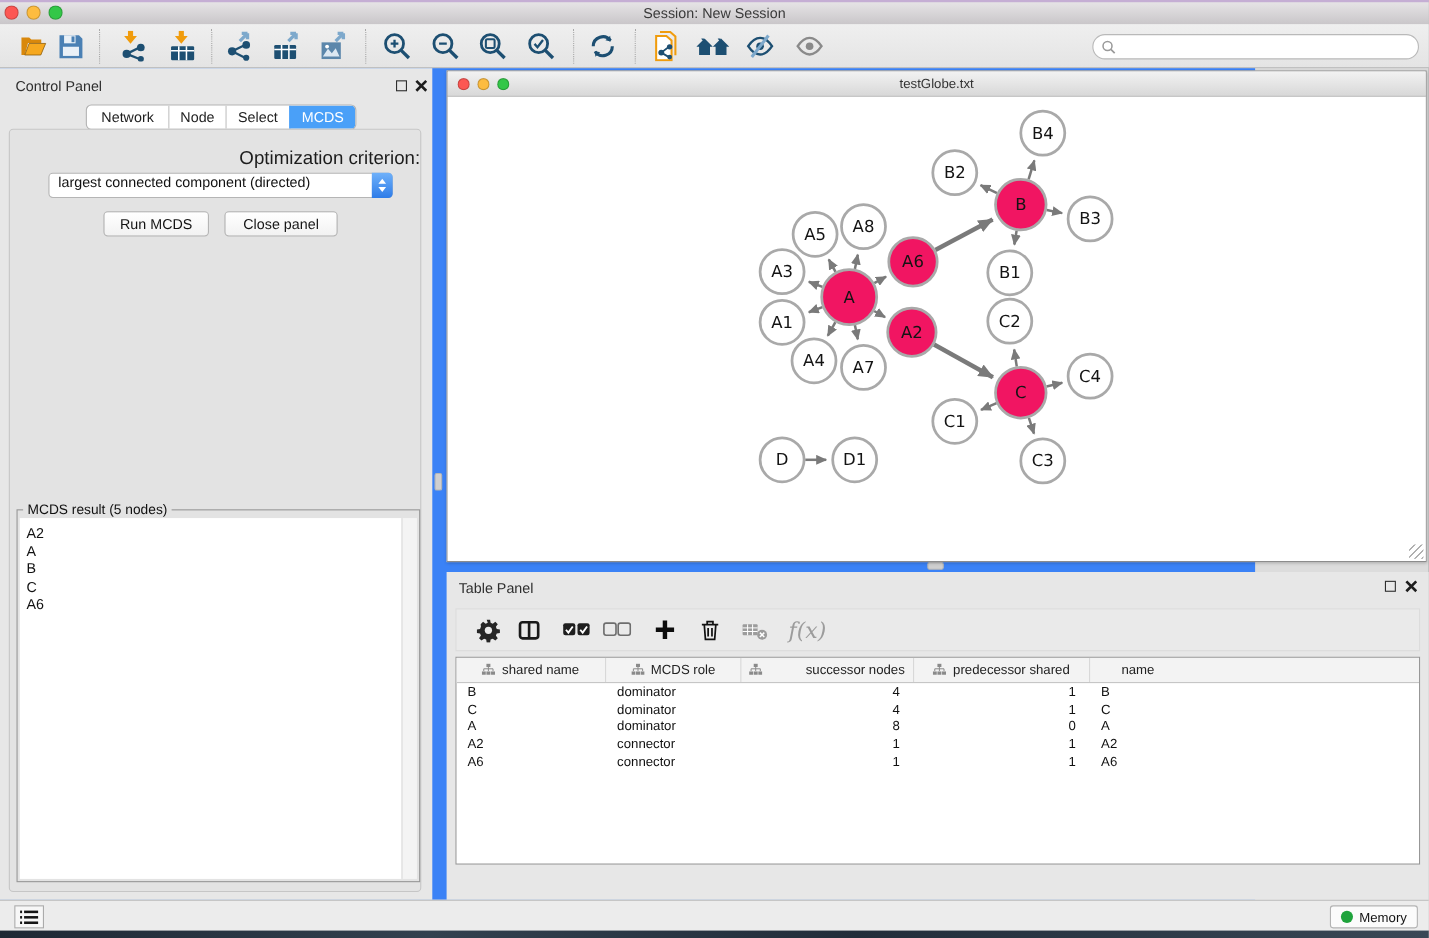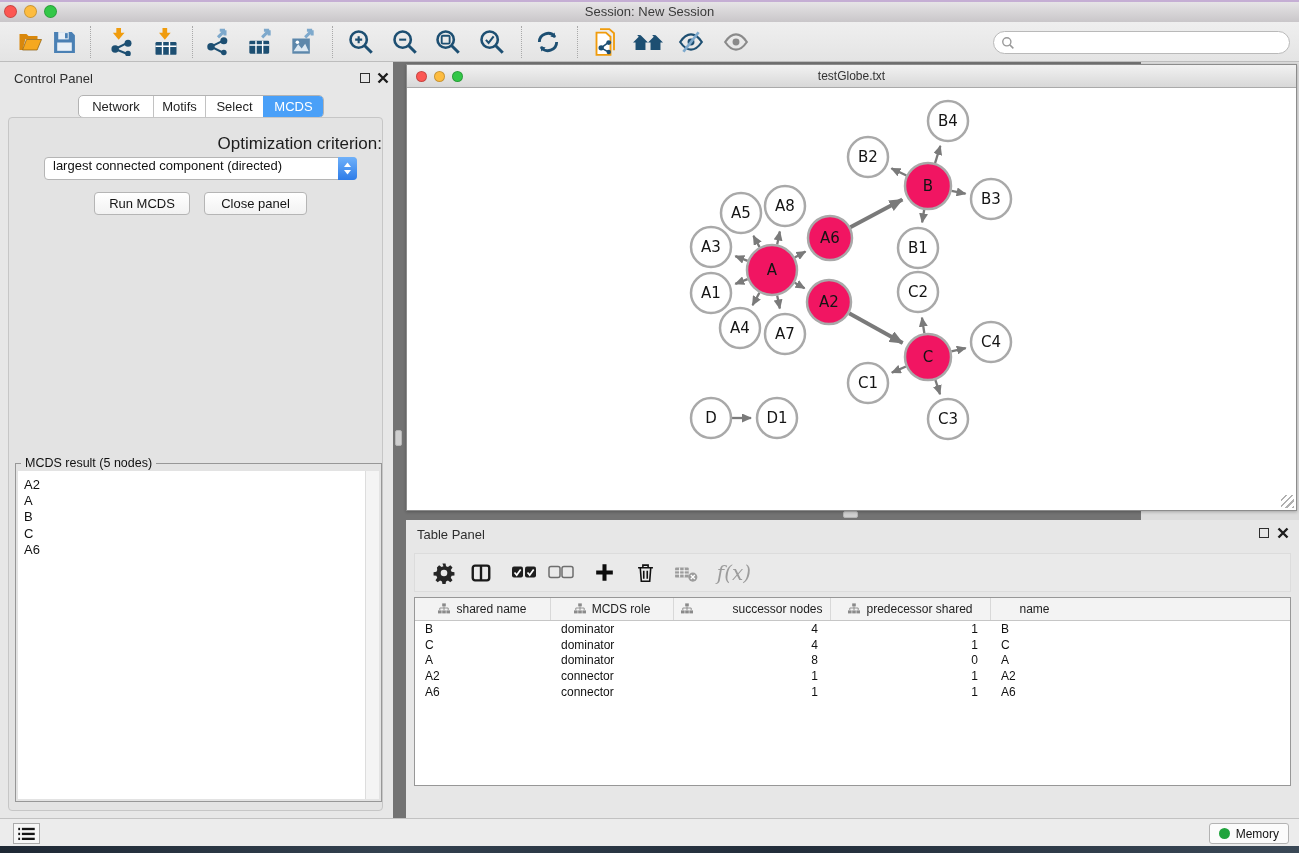--- a/index.html
+++ b/index.html
@@ -19,21 +19,21 @@
   
   .toolbar { position:absolute; left:0; top:22px; width:1299px; height:40px;
              background:linear-gradient(#efefef,#e4e4e4); border-bottom:1px solid #bdbdbd; }
   .tb-btn { position:absolute; top:5px; width:34px; height:30px; display:flex; align-items:center; justify-content:center; cursor:default; }
   .tb-sep { position:absolute; top:4px; height:32px; width:0; border-left:1px dotted #a9a9a9; }
   .search { position:absolute; right:9px; top:9px; width:297px; height:23px; background:#fff;
             border:1px solid #b9b9b9; border-radius:12px; display:flex; align-items:center; padding-left:7px; }
   .search input { border:none; outline:none; flex:1; font-size:12px; background:transparent; height:18px; margin-left:4px; }
 
   
-  .main { position:absolute; left:0; top:62px; width:1141px; height:756px; background:#737373; }
+  .main { position:absolute; left:0; top:62px; width:1141px; height:756px; background:#3b82f6; }
 
   
   .control-panel { position:absolute; left:0; top:0; width:393px; height:756px; background:#e7e7e7; }
   .panel-head { position:absolute; left:0; top:0; width:100%; height:28px; }
   .panel-title { position:absolute; left:14px; top:9px; font-size:13px; color:#2e2e2e; }
   .float-ic { position:absolute; width:10px; height:10px; border:1.6px solid #2e2e2e; top:11px; }
   .close-ic { position:absolute; top:9px; width:12px; height:14px; }
   .seg-tabs { position:absolute; left:78px; top:33px; height:23px; display:flex;
               background:#fff; border:1px solid #b3b3b3; border-radius:5px; overflow:hidden; }
   .seg { height:100%; display:flex; align-items:center; justify-content:center; font-size:13px; color:#1f1f1f;
@@ -259,21 +259,21 @@
     <div class="control-panel">
       <div class="panel-head">
         <span class="panel-title">Control Panel</span>
         <span class="float-ic" style="left:360px"></span>
         <svg class="close-ic" style="left:377px" viewBox="0 0 12 12">
             <path d="M1.5 1.5l9 9M10.5 1.5l-9 9" stroke="#1d1d1d" stroke-width="2.4"></path>
           </svg>
       </div>
       <div class="seg-tabs">
         <div class="seg" style="width:74px">Network</div>
-        <div class="seg" style="width:52px">Motifs</div>
+        <div class="seg" style="width:52px">Node</div>
         <div class="seg" style="width:58px">Select</div>
         <div class="seg active" style="width:60px">MCDS</div>
       </div>
       <div class="tab-body">
         <div class="opt-label">Optimization criterion:</div>
         <div class="combo">
           <span class="combo-text">largest connected component (directed)</span>
           <span class="combo-step">
             <svg width="9" height="13" viewBox="0 0 9 13">
                 <path d="M4.5 0.5L8 5H1z" fill="#fff"></path>

